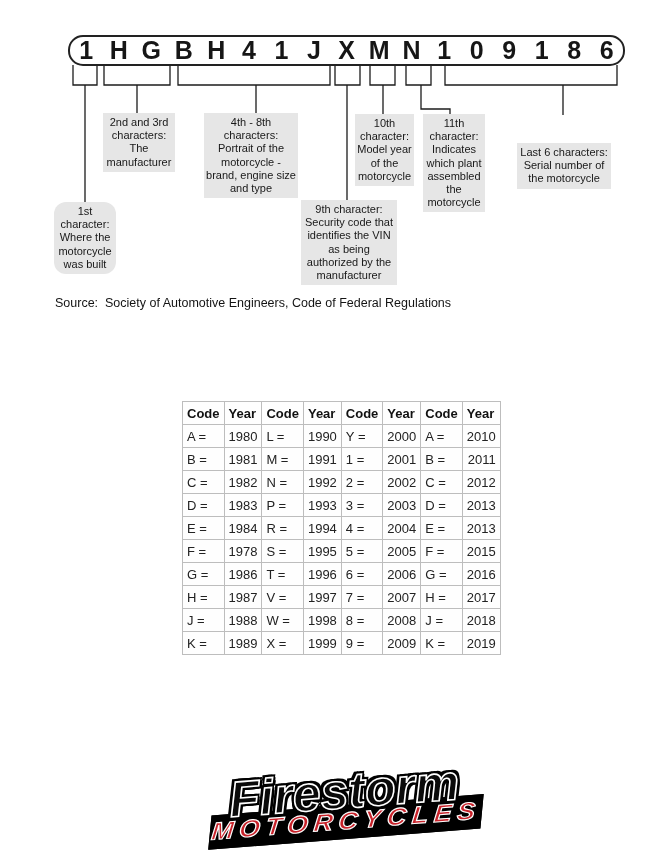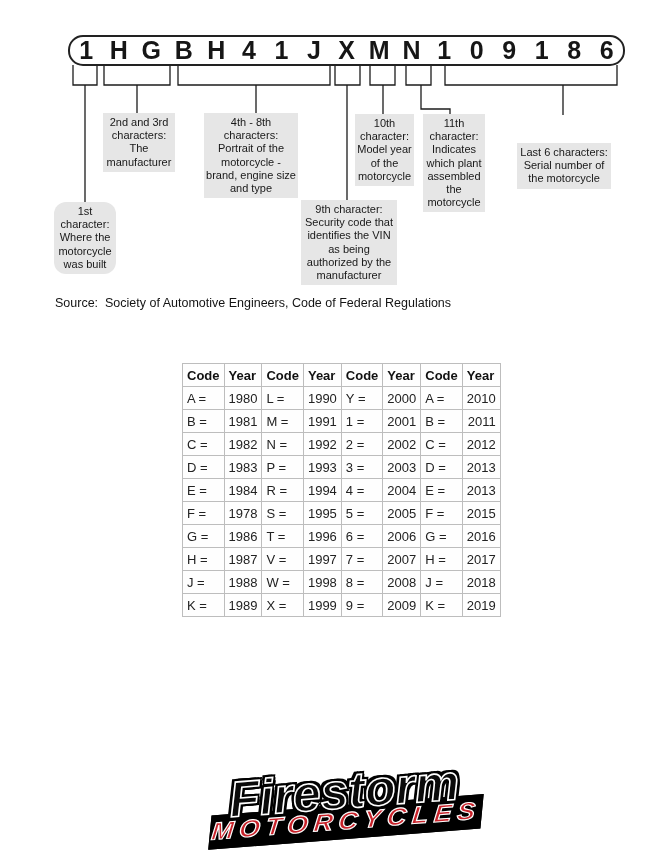--- a/index.html
+++ b/index.html
@@ -28,21 +28,21 @@
   #c-9th{left:301px;top:200px;width:96px;}
   #c-10th{left:355px;top:114px;width:59px;}
   #c-11th{left:423px;top:114px;width:62px;}
   #c-last6{left:517px;top:115px;width:94px;margin-top:28px;}
 
   
   #source-note{position:absolute;left:55px;top:296px;font-size:12.5px;white-space:pre;color:#141414;}
 
   
   #year-table-wrap{position:absolute;left:182px;top:363px;}
-  table{border-collapse:collapse;table-layout:fixed;}
+  table{border-collapse:collapse;table-layout:fixed;margin-top:38px;}
   th,td{border:1px solid #bdbdbd;height:23px;padding:2px 4px;font-size:13px;
         background:#fefefe;color:#222;overflow:hidden;}
   th{font-weight:bold;text-align:left;color:#111;}
   td.code{width:37px;text-align:left;}
   td.year{width:34px;text-align:right;}
   th.code{width:37px;}
   th.year{width:34px;}
   table{border:1px solid #a8a8a8;}
 
   

